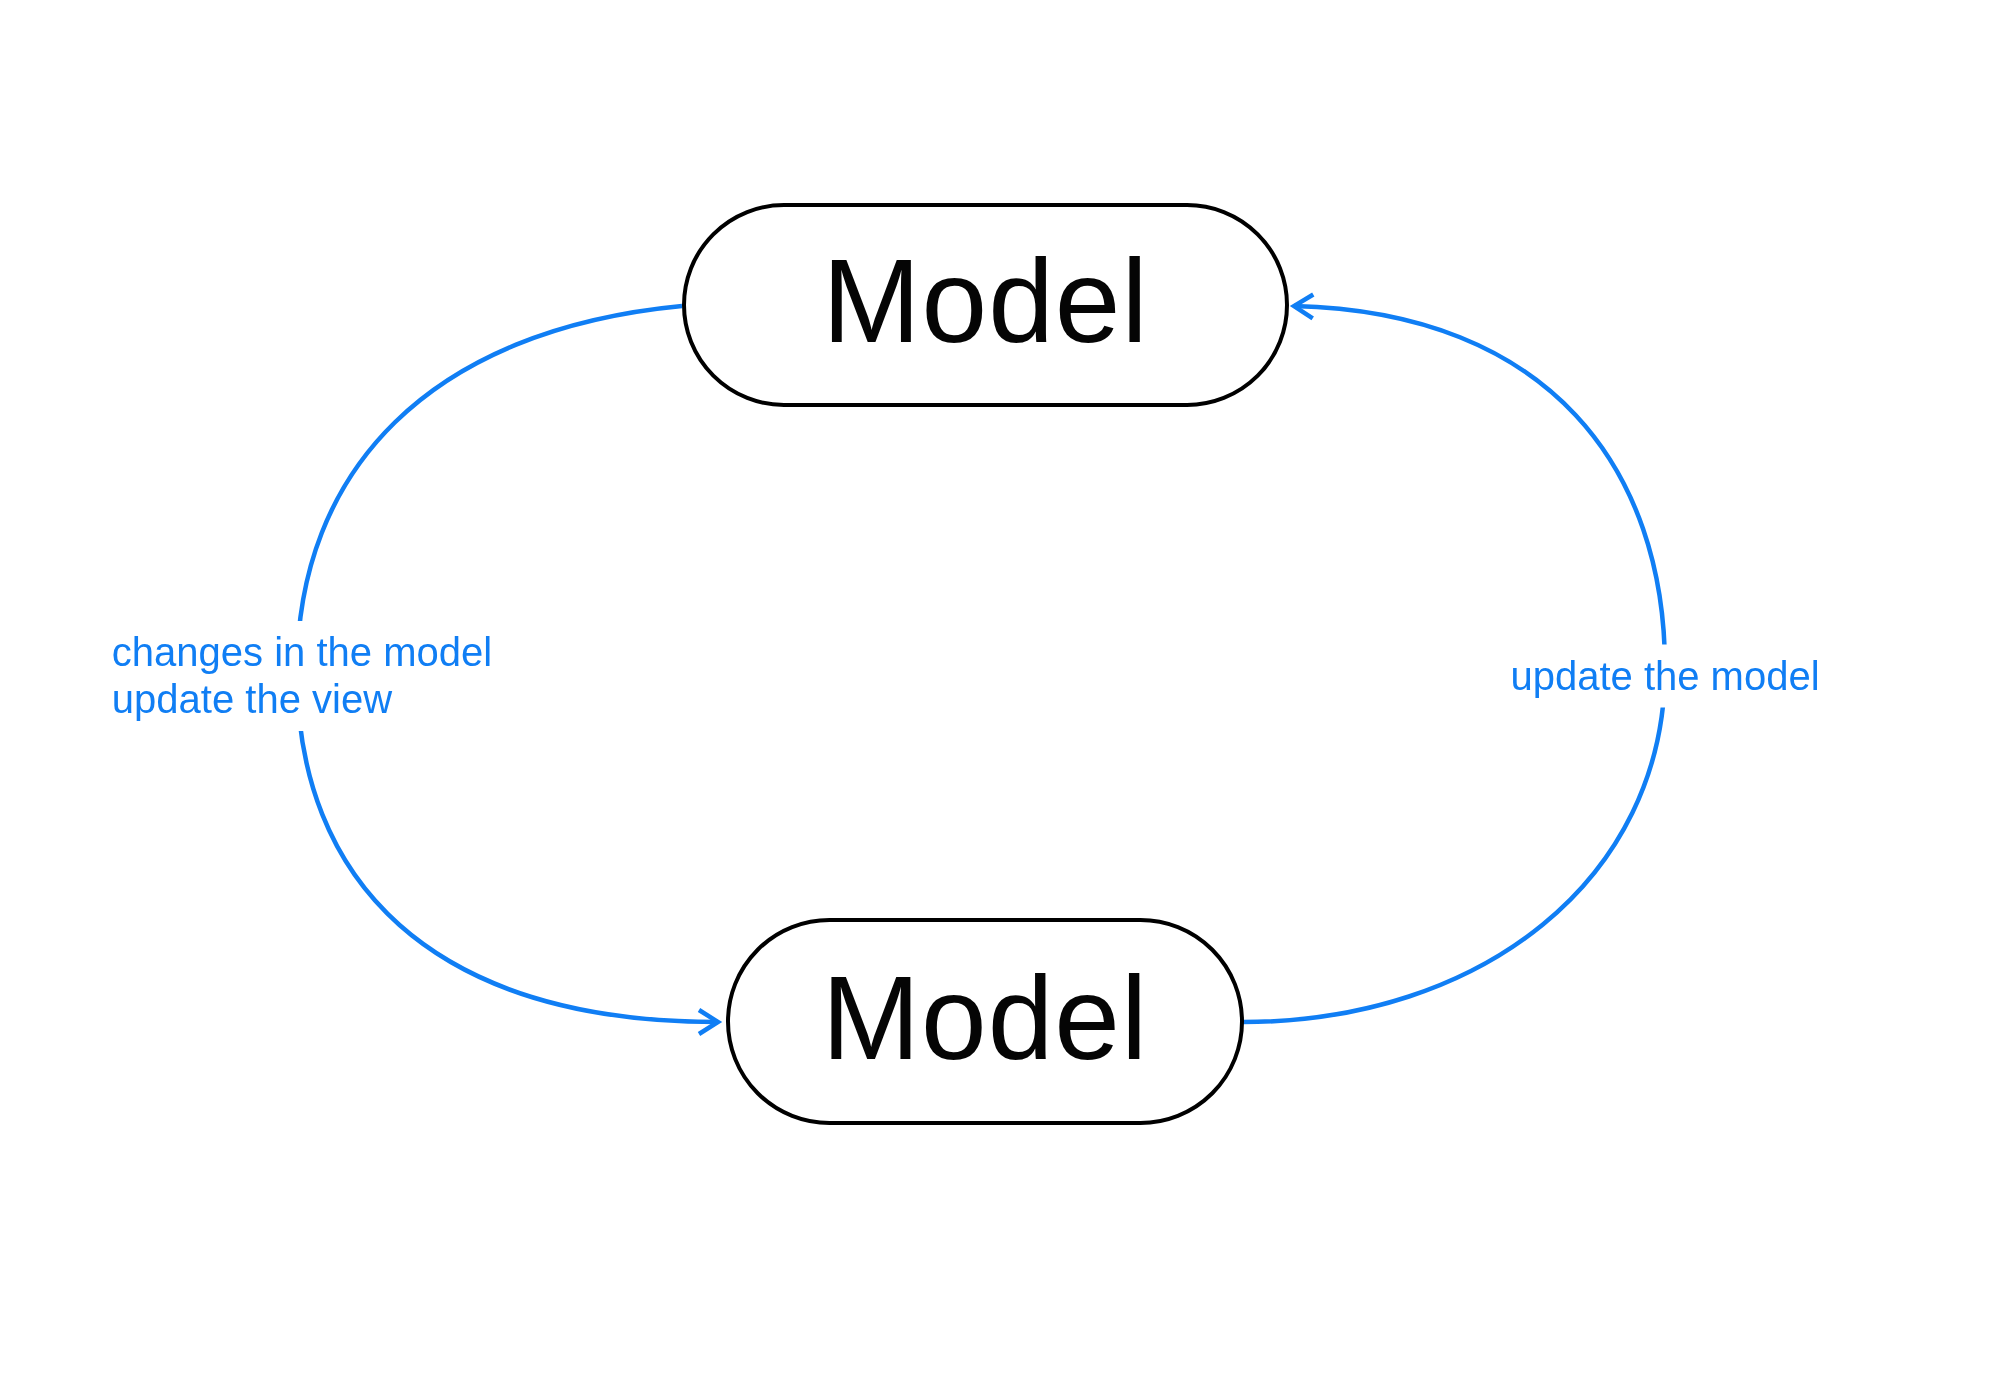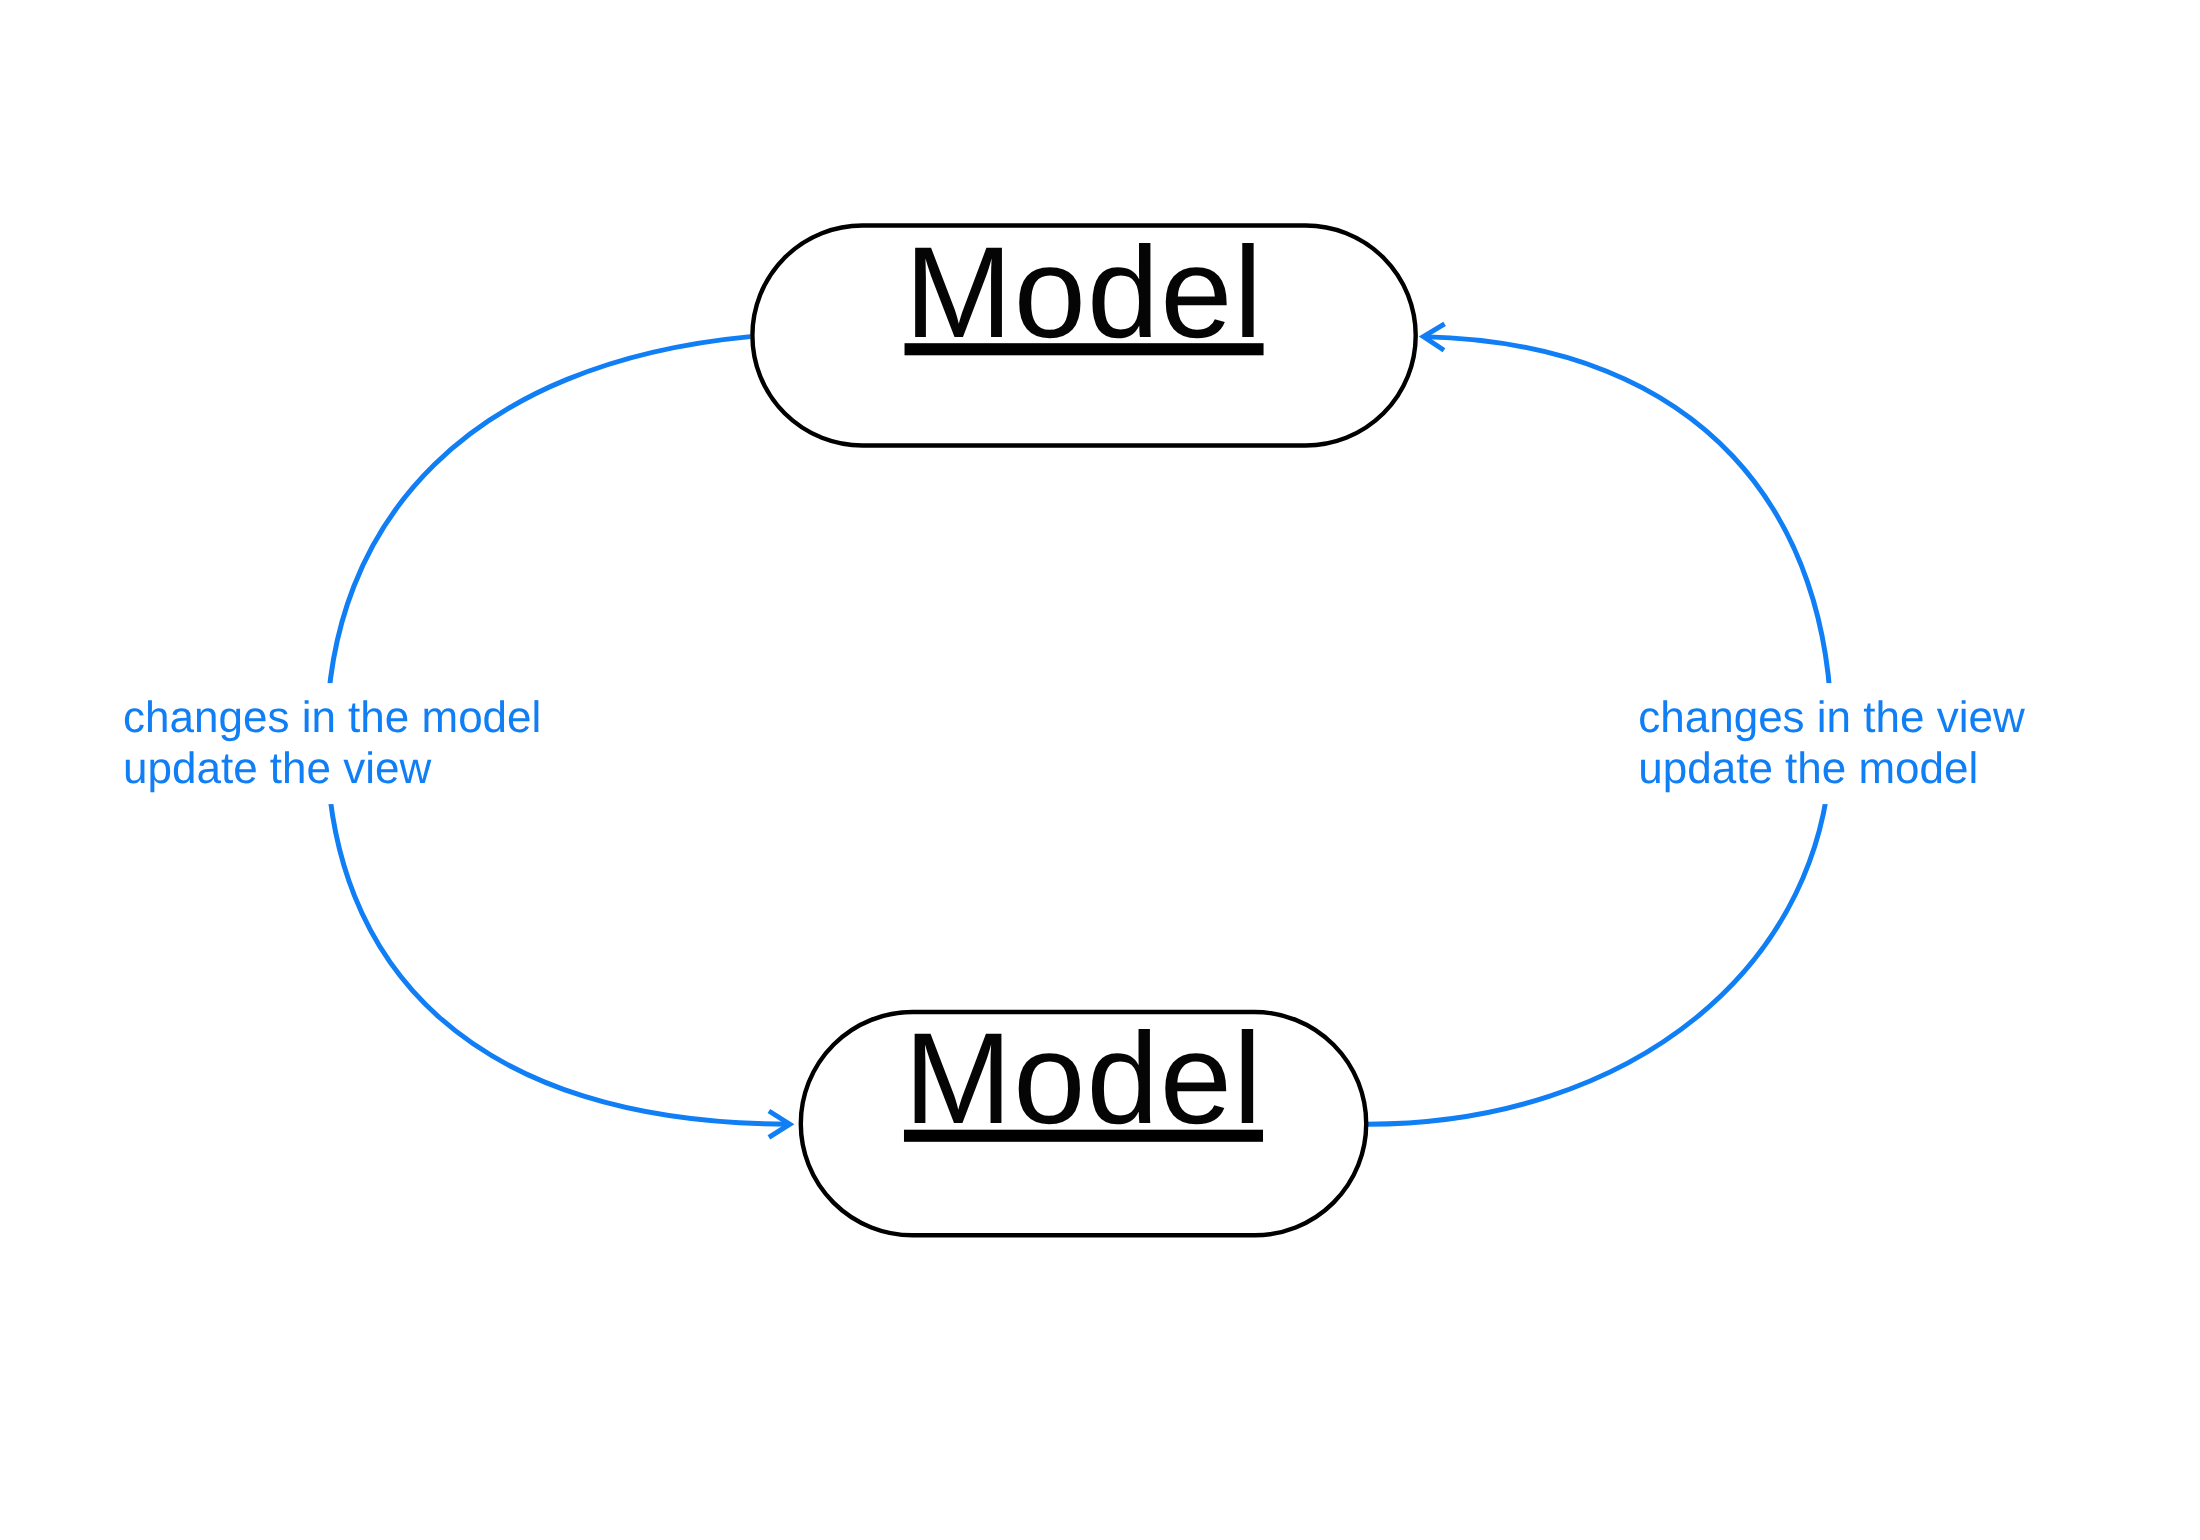--- a/index.html
+++ b/index.html
@@ -18,24 +18,23 @@
   .canvas{
     position:relative;width:2000px;height:1400px;background:var(--bg);
   }
   .edges-layer{
     position:absolute;left:0;top:0;width:2000px;height:1400px;
   }
   .edge-path{
     fill:none;stroke:var(--edge-blue);stroke-width:4.5;
   }
   .node{
-    position:absolute;display:flex;align-items:flex-start;justify-content:center;
+    position:absolute;display:flex;align-items:center;justify-content:center;
     background:var(--node-fill);border:4px solid var(--node-border);
     z-index:3;
-    text-decoration:underline;
   }
   .node-label{
     color:var(--node-text);font-size:118px;font-weight:400;letter-spacing:1px;
     line-height:1;padding-bottom:8px;
   }
   .node-model{
     left:682px;top:203px;width:607px;height:204px;border-radius:102px;
   }
   .node-view{
     left:726px;top:918px;width:518px;height:207px;border-radius:104px;
@@ -63,21 +62,20 @@
     <path class="edge-path" marker-end="url(#openArrow)" d="M 682 306 C 430 330 297 470 297 672 C 297 880 430 1022 718 1022"></path>
     <path class="edge-path" marker-end="url(#openArrow)" d="M 1243 1022 C 1480 1022 1665 880 1665 668 C 1665 470 1550 312 1294 306"></path>
   </svg>
 
   <div class="edge-label edge-label-left">
     <div>changes in the model</div>
     <div>update the view</div>
   </div>
 
   <div class="edge-label edge-label-right">
-    <div>changes in the view</div>
     <div>update the model</div>
   </div>
 
   <div class="node node-model">
     <span class="node-label">Model</span>
   </div>
 
   <div class="node node-view">
     <span class="node-label">Model</span>
   </div>

